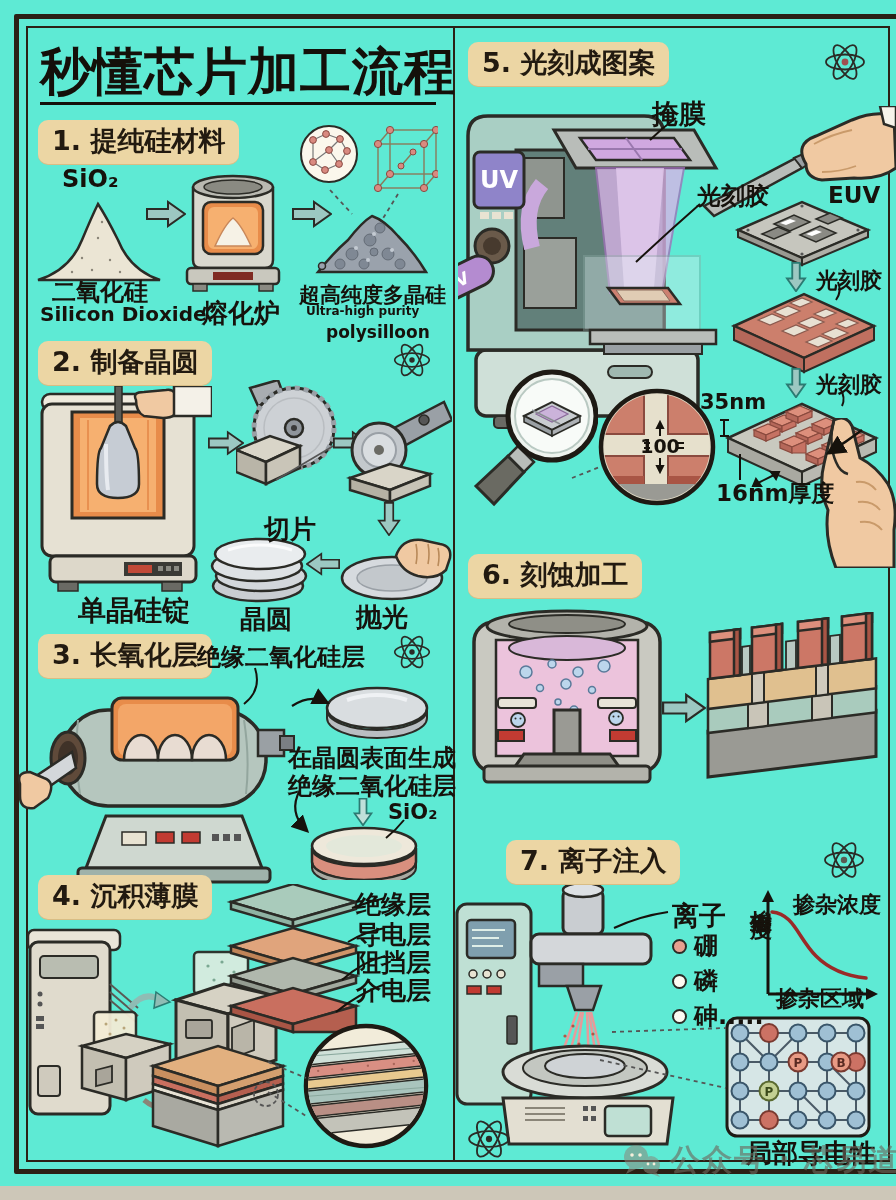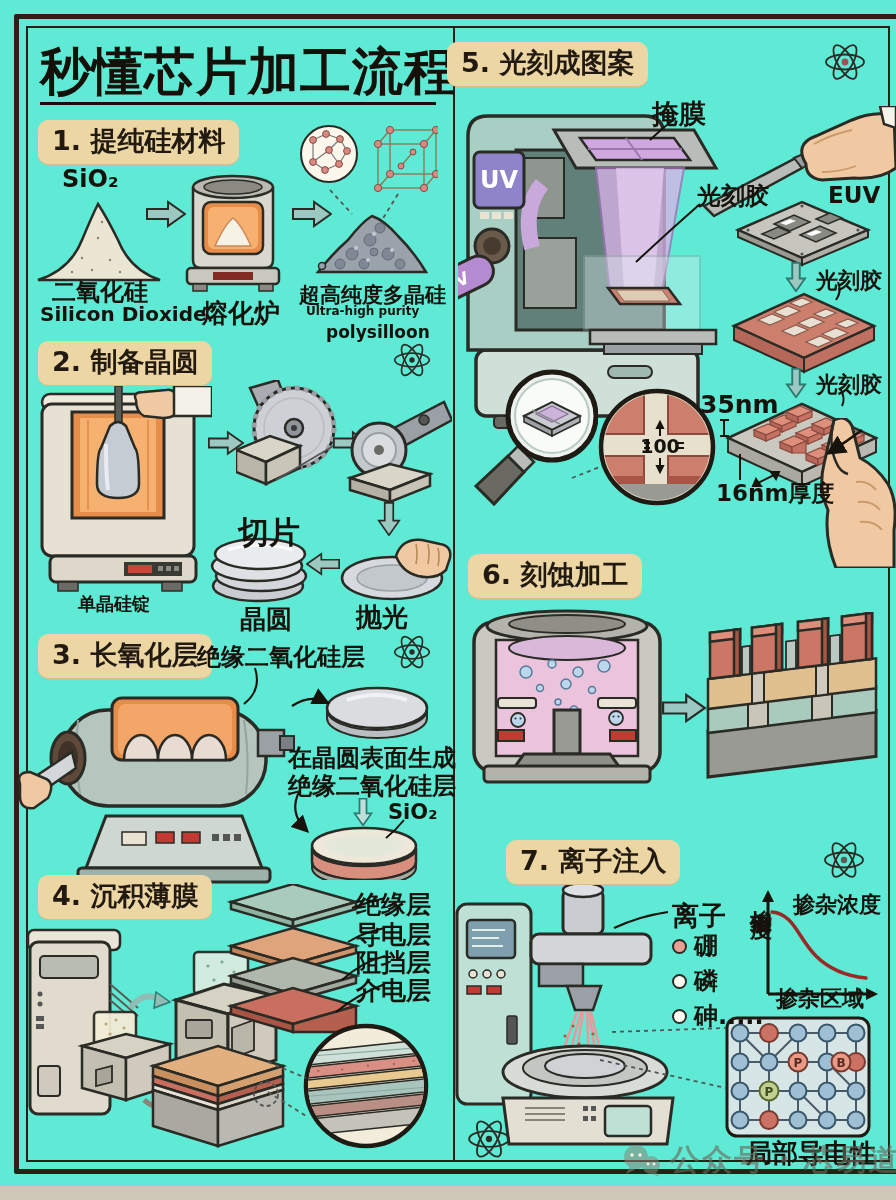--- a/index.html
+++ b/index.html
@@ -172,39 +172,39 @@
     <rect x="88" y="176" width="58" height="14" fill="#3a3a35"></rect>
     <rect x="92" y="179" width="24" height="8" fill="#c24a38"></rect>
     <g fill="#8a8a82">
         <rect x="122" y="180" width="5" height="5"></rect>
         <rect x="130" y="180" width="5" height="5"></rect>
         <rect x="138" y="180" width="5" height="5"></rect>
       </g>
     <rect x="22" y="196" width="20" height="9" fill="#6a6a64" stroke="#2b2b26" stroke-width="1.5"></rect>
     <rect x="126" y="196" width="20" height="9" fill="#6a6a64" stroke="#2b2b26" stroke-width="1.5"></rect>
   </svg>
-  <div class="lbl" style="left:78px;top:592px;font-size:18px;">单晶硅锭</div>
+  <div class="lbl" style="left:78px;top:592px;font-size:28px;">单晶硅锭</div>
 
   <svg class="art" style="left:208px;top:430px;" width="36" height="26" viewBox="0 0 40 28">
     <polygon points="1,9 22,9 22,2 39,14 22,26 22,19 1,19" fill="#9cc8c2" stroke="#2b2b26" stroke-width="2"></polygon>
   </svg>
 
   <svg class="art" style="left:236px;top:380px;" width="106" height="128" viewBox="0 0 106 128">
     <polygon points="14,8 42,0 48,16 22,26" fill="#a9adb1" stroke="#2b2b26" stroke-width="2.5"></polygon>
     <circle cx="58" cy="48" r="40" fill="#cdd1d5" stroke="#2b2b26" stroke-width="3"></circle>
     <circle cx="58" cy="48" r="40" fill="none" stroke="#9aa0a6" stroke-width="5" stroke-dasharray="5 4"></circle>
     <circle cx="58" cy="48" r="30" fill="none" stroke="#b9bdc1" stroke-width="1.5"></circle>
     <circle cx="58" cy="48" r="9" fill="#8f959b" stroke="#2b2b26" stroke-width="2.5"></circle>
     <circle cx="58" cy="48" r="3" fill="#3a3a3a"></circle>
     <polygon points="0,70 34,56 64,66 30,82" fill="#d9d5c8" stroke="#2b2b26" stroke-width="2.5"></polygon>
     <polygon points="0,70 30,82 30,104 0,92" fill="#b9b5a8" stroke="#2b2b26" stroke-width="2.5"></polygon>
     <polygon points="30,82 64,66 64,88 30,104" fill="#c9c5b8" stroke="#2b2b26" stroke-width="2.5"></polygon>
     <line x1="40" y1="100" x2="104" y2="62" stroke="#555" stroke-width="1.6"></line>
   </svg>
-  <div class="lbl" style="left:238px;top:512px;font-size:31px;">切片</div>
+  <div class="lbl" style="left:264px;top:512px;font-size:26px;">切片</div>
 
   <svg class="art" style="left:333px;top:430px;" width="36" height="26" viewBox="0 0 40 28">
     <polygon points="1,9 22,9 22,2 39,14 22,26 22,19 1,19" fill="#9cc8c2" stroke="#2b2b26" stroke-width="2"></polygon>
   </svg>
 
   <svg class="art" style="left:346px;top:396px;" width="106" height="108" viewBox="0 0 106 108">
     <polygon points="48,32 98,6 106,24 58,50" fill="#9aa0a6" stroke="#2b2b26" stroke-width="2.5"></polygon>
     <circle cx="78" cy="24" r="5" fill="#555" stroke="#2b2b26" stroke-width="1.5"></circle>
     <circle cx="33" cy="54" r="27" fill="#c3c8cc" stroke="#2b2b26" stroke-width="3"></circle>
     <circle cx="33" cy="54" r="17" fill="#d9dde0" stroke="#9aa0a6" stroke-width="2"></circle>
@@ -407,21 +407,21 @@
       <g fill="#a9655a">
           <circle cx="20" cy="46" r="1.2"></circle>
           <circle cx="44" cy="47" r="1.2"></circle>
           <circle cx="70" cy="46" r="1.2"></circle>
           <circle cx="96" cy="47" r="1.2"></circle>
           <circle cx="116" cy="46" r="1.2"></circle>
         </g>
     </g>
   </svg>
 
-  <div class="hbox" style="left:447px;top:42px;text-align:right;">5. 光刻成图案</div>
+  <div class="hbox" style="left:468px;top:42px;text-align:right;">5. 光刻成图案</div>
   <svg class="art" style="left:823px;top:40px;" width="44" height="44" viewBox="0 0 44 44">
     <g fill="none" stroke="#2b2b26" stroke-width="1.8">
       <ellipse cx="22" cy="22" rx="19" ry="7.5"></ellipse>
       <ellipse cx="22" cy="22" rx="19" ry="7.5" transform="rotate(60 22 22)"></ellipse>
       <ellipse cx="22" cy="22" rx="19" ry="7.5" transform="rotate(120 22 22)"></ellipse>
     </g>
       <circle cx="22" cy="22" r="3.4" fill="#a05050"></circle>
   </svg>
 
   <svg class="art" style="left:458px;top:88px;" width="278" height="348" viewBox="0 0 278 348">
@@ -514,21 +514,21 @@
       <polygon points="64,17 76,12 86,16 74,21"></polygon>
         <polygon points="88,28 100,23 110,27 98,32"></polygon>
         <polygon points="110,38 122,33 132,37 120,42"></polygon>
     </g>
   </svg>
 
   <svg class="art" style="left:784px;top:368px;" width="24" height="30" viewBox="0 0 28 40">
     <polygon points="9,1 9,22 2,22 14,39 26,22 19,22 19,1" fill="#9cc8c2" stroke="#2b7a72" stroke-width="2.5"></polygon>
   </svg>
   <div class="lbl" style="left:816px;top:370px;font-size:22px;">光刻胶</div>
-  <div class="lbl" style="left:700px;top:390px;font-size:25px;">35nm</div>
+  <div class="lbl" style="left:700px;top:390px;font-size:21px;">35nm</div>
 
   <svg class="art" style="left:720px;top:392px;" width="166" height="104" viewBox="0 0 166 104">
     <polygon points="8,46 82,12 156,46 82,80" fill="#c9c9bf" stroke="#2b2b26" stroke-width="2.5"></polygon>
     <polygon points="8,46 82,80 82,94 8,60" fill="#a9a9a1" stroke="#2b2b26" stroke-width="2"></polygon>
     <polygon points="82,80 156,46 156,60 82,94" fill="#b9b9b1" stroke="#2b2b26" stroke-width="2"></polygon>
     <g stroke="#8a4a3e" stroke-width="1.2">
       <g>
           <polygon points="50,29 64,23 76,28 62,34" fill="#dd8f7c"></polygon>
           <polygon points="50,29 62,34 62,40 50,35" fill="#b5685a"></polygon>
           <polygon points="62,34 76,28 76,34 62,40" fill="#c67263"></polygon>

